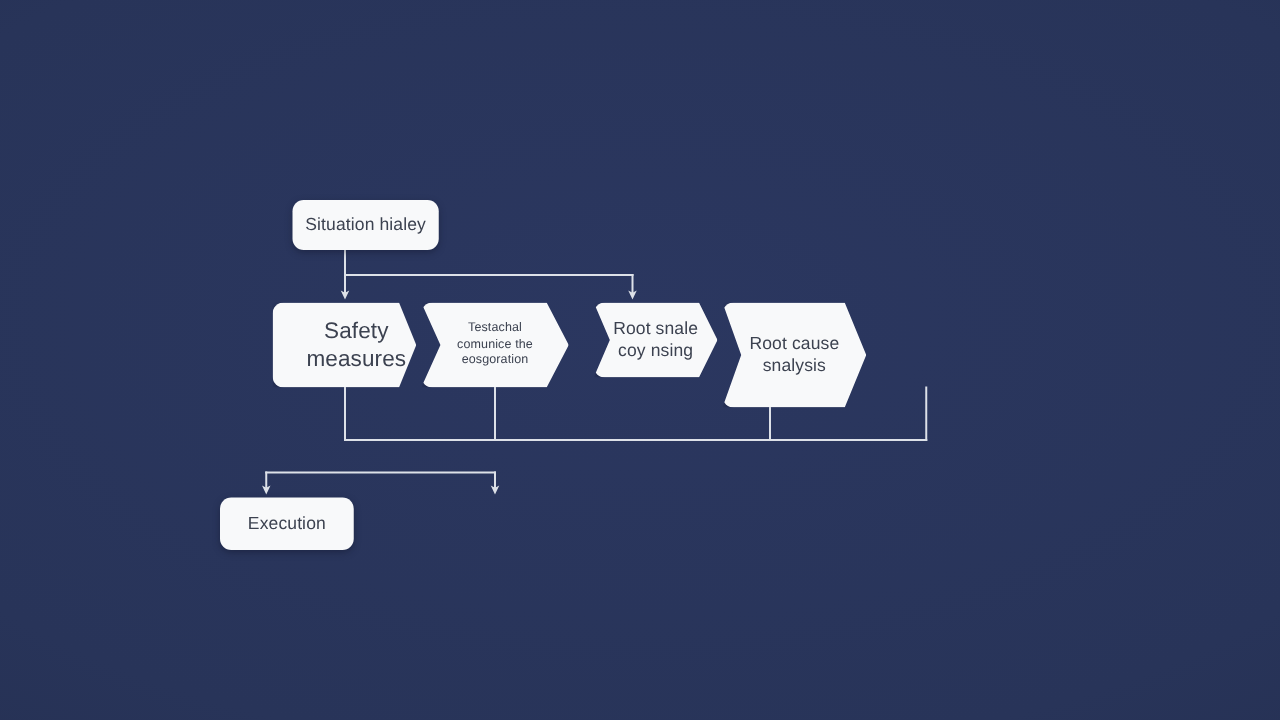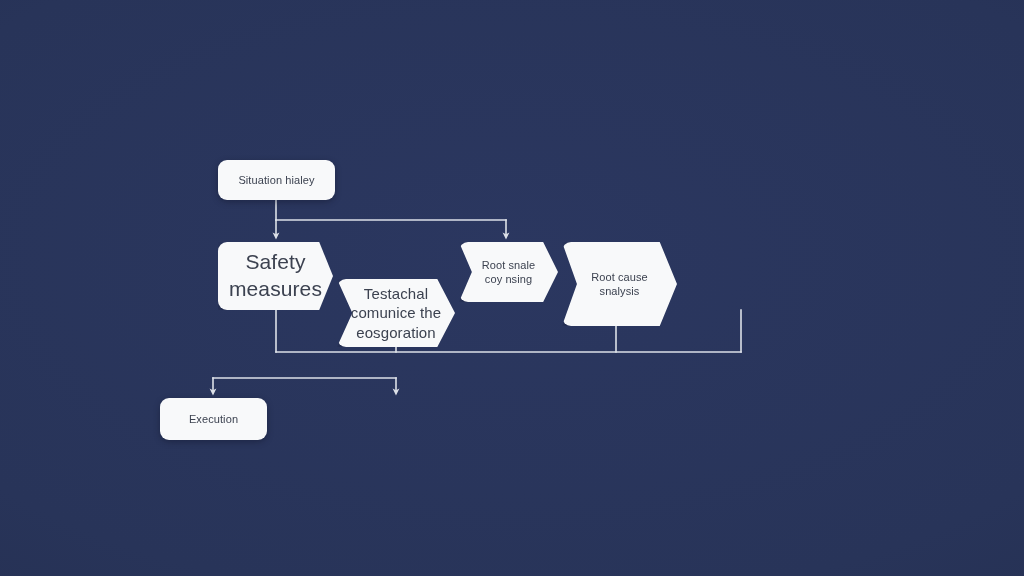--- a/index.html
+++ b/index.html
@@ -67,23 +67,23 @@
       85% 100%, 0 100%,
       13% 50%);
   }
   .node.chev-end {
     clip-path: polygon(
       0 0, 88% 0,
       100% 50%,
       88% 100%, 0 100%,
       12% 50%);
   }
-  .size-lg { font-size: 21px; }
-  .size-md { font-size: 11px; }
-  .size-sm { font-size: 15px; margin-top: 37px; }
+  .size-lg { font-size: 18px; justify-content: flex-end; }
+  .size-md { font-size: 14px; margin-left: 16px; }
+  .size-sm { font-size: 10px; }
 </style>
 </head>
 <body>
 
 <div id="diagram-root">
 
   <svg id="connector-layer" viewBox="0 0 1024 576" xmlns="http://www.w3.org/2000/svg">
     <defs>
       <marker id="arrowhead" markerWidth="9" markerHeight="9" refX="4.2" refY="4.2" orient="auto" markerUnits="userSpaceOnUse">
         <path d="M0.6,0.8 L7.8,4.2 L0.6,7.6 L2.4,4.2 Z" fill="#dde1e8"></path>

